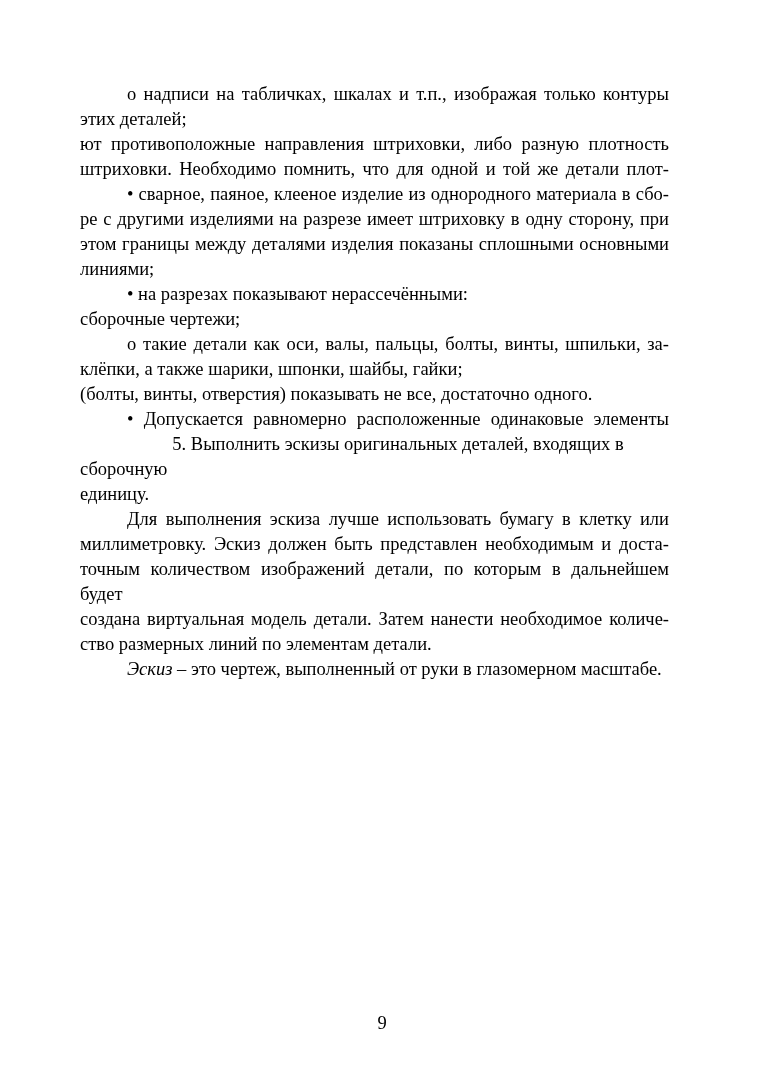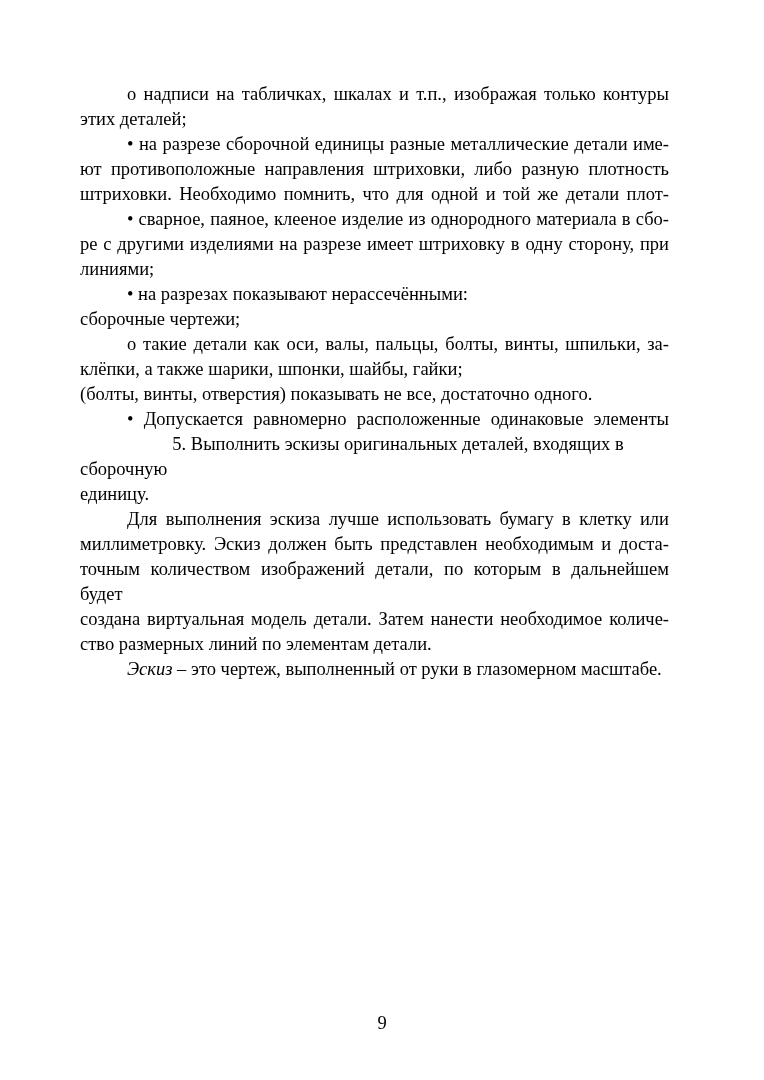--- a/index.html
+++ b/index.html
@@ -57,27 +57,27 @@
 </head>
 <body>
 
 <div class="page">
   <div class="text-block" id="text-block">
       <div class="paragraph">
         <div class="line first"><span class="seg">o надписи на табличках, шкалах и т.п., изображая только контуры</span></div>
         <div class="line last"><span class="seg">этих деталей;</span></div>
       </div>
       <div class="paragraph">
-        <div class="line first"><span class="seg">• на разрезе сборочной единицы разные металлические детали име-</span></div>
         <div class="line"><span class="seg">ют противоположные направления штриховки, либо разную плотность</span></div>
         <div class="line"><span class="seg">штриховки. Необходимо помнить, что для одной и той же детали плот-</span></div>
       </div>
       <div class="paragraph">
         <div class="line first"><span class="seg">• сварное, паяное, клееное изделие из однородного материала в сбо-</span></div>
         <div class="line"><span class="seg">ре с другими изделиями на разрезе имеет штриховку в одну сторону, при</span></div>
+        <div class="line"><span class="seg">этом границы между деталями изделия показаны сплошными основными</span></div>
         <div class="line last"><span class="seg">линиями;</span></div>
       </div>
       <div class="paragraph">
         <div class="line first last"><span class="seg">• на разрезах показывают нерассечёнными:</span></div>
       </div>
       <div class="paragraph">
         <div class="line last"><span class="seg">сборочные чертежи;</span></div>
       </div>
       <div class="paragraph">
         <div class="line first"><span class="seg">o такие детали как оси, валы, пальцы, болты, винты, шпильки, за-</span></div>

